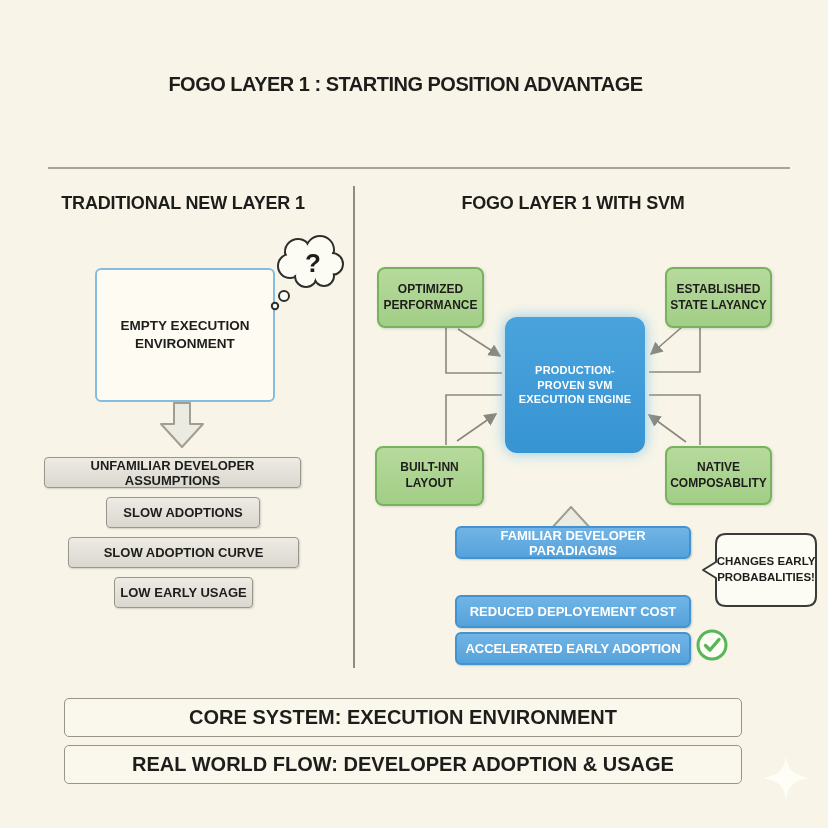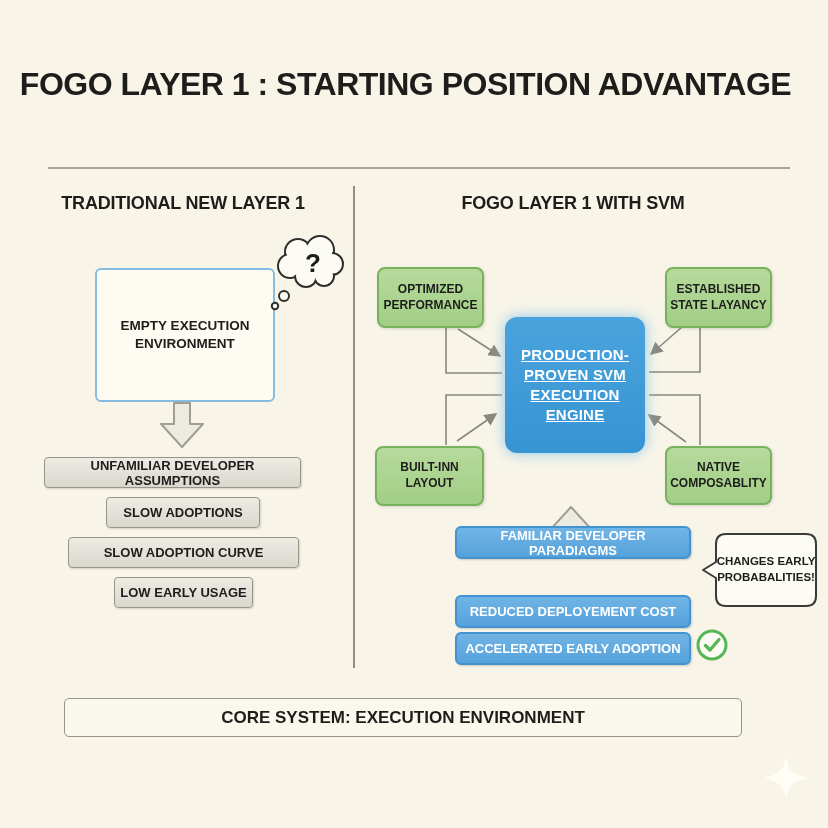--- a/index.html
+++ b/index.html
@@ -3,21 +3,21 @@
 <meta charset="utf-8">
 <style>
   html,body{margin:0;padding:0;background:#f8f5e8;}
   .canvas{
     position:relative;width:828px;height:828px;background:#f8f5e8;
     font-family:"Liberation Sans",sans-serif;color:#1d1d1b;overflow:hidden;
   }
   .abs{position:absolute;}
   .flexc{display:flex;align-items:center;justify-content:center;text-align:center;}
 
-  .title{left:0;top:64px;width:811px;height:40px;font-size:32px;font-weight:700;
+  .title{left:0;top:64px;width:811px;height:40px;font-size:20px;font-weight:700;
          letter-spacing:-0.5px;}
   .hdiv{left:48px;top:167px;width:742px;height:2px;background:#a7a59a;}
   .vdiv{left:353px;top:186px;width:2px;height:482px;background:#8f8d83;}
   .col-header{font-size:18px;font-weight:700;letter-spacing:-0.2px;}
   .col-header.l{left:30px;top:191px;width:306px;height:24px;}
   .col-header.r{left:420px;top:191px;width:306px;height:24px;}
 
   .empty-box{left:95px;top:268px;width:176px;height:130px;background:#fdfbf2;
              border:2px solid #86bcdf;border-radius:6px;}
   .empty-box-label{font-size:13.5px;font-weight:700;width:150px;line-height:1.35;}
@@ -35,35 +35,35 @@
              box-shadow:1px 1px 3px rgba(0,0,0,0.15);}
   .gb0{left:377px;top:267px;width:103px;height:57px;}
   .gb1{left:665px;top:267px;width:103px;height:57px;}
   .gb2{left:375px;top:446px;width:105px;height:56px;}
   .gb3{left:665px;top:446px;width:103px;height:55px;}
   .green-box .inner{width:98px;}
 
   .blue-center{left:505px;top:317px;width:140px;height:136px;border-radius:12px;
                background:linear-gradient(#4aa3dc,#3794d3);
                box-shadow:0 0 14px rgba(130,195,235,0.9);
-               color:#fff;font-size:15px;font-weight:700;line-height:1.35;
-               letter-spacing:0.2px;text-decoration:underline;}
+               color:#fff;font-size:11px;font-weight:700;line-height:1.35;
+               letter-spacing:0.2px;}
   .blue-center .inner{width:118px;}
 
   .blue-bar{left:455px;width:232px;height:29px;border-radius:6px;
             background:linear-gradient(#71b4e5,#55a2db);border:2px solid #4293d0;
             color:#fff;font-size:13px;font-weight:700;
             box-shadow:1px 1px 2px rgba(0,0,0,0.18);}
   .bb0{top:526px;} .bb1{top:595px;} .bb2{top:632px;}
 
   .callout-text{left:716px;top:540px;width:100px;height:60px;font-size:11.5px;
                 font-weight:700;line-height:1.35;}
 
   .footer-bar{left:64px;width:676px;height:37px;background:#faf8ec;
-              border:1.5px solid #97958a;border-radius:5px;font-size:17px;
+              border:1.5px solid #97958a;border-radius:5px;font-size:20px;
               font-weight:700;}
   .fb0{top:698px;} .fb1{top:745px;}
 
   svg{display:block;}
 </style>
 </head>
 <body>
 
 <div class="canvas">
 
@@ -160,18 +160,19 @@
     <path d="M24 1 H104 Q114 1 114 11 V63 Q114 73 104 73 H24 Q14 73 14 63 V45 L1 37 L14 29 V11 Q14 1 24 1 Z" fill="#fdfcf4" stroke="#3a3a38" stroke-width="2" stroke-linejoin="round"></path>
   </svg>
   <div class="abs callout-text flexc">CHANGES EARLY PROBABALITIES!</div>
 
   <svg class="abs" style="left:696px;top:629px;" width="32" height="32" viewBox="0 0 32 32">
     <circle cx="16" cy="16" r="14" fill="#fdfcf4" stroke="#57b657" stroke-width="3"></circle>
     <path d="M9.5 16.5 L14 21 L23 10.5" fill="none" stroke="#57b657" stroke-width="3.4" stroke-linecap="round" stroke-linejoin="round"></path>
   </svg>
 
   <div class="abs footer-bar fb0 flexc">CORE SYSTEM: EXECUTION ENVIRONMENT</div>
+  <div class="abs footer-bar fb1 flexc">REAL WORLD FLOW: DEVELOPER ADOPTION &amp; USAGE</div>
 
   <svg class="abs" style="left:764px;top:756px;" width="44" height="44" viewBox="0 0 44 44">
     <path d="M22 0 C24 14 28 18 44 22 C28 26 24 30 22 44 C20 30 16 26 0 22 C16 18 20 14 22 0 Z" fill="#fffef6"></path>
   </svg>
 
 </div>
 
 </body></html>

